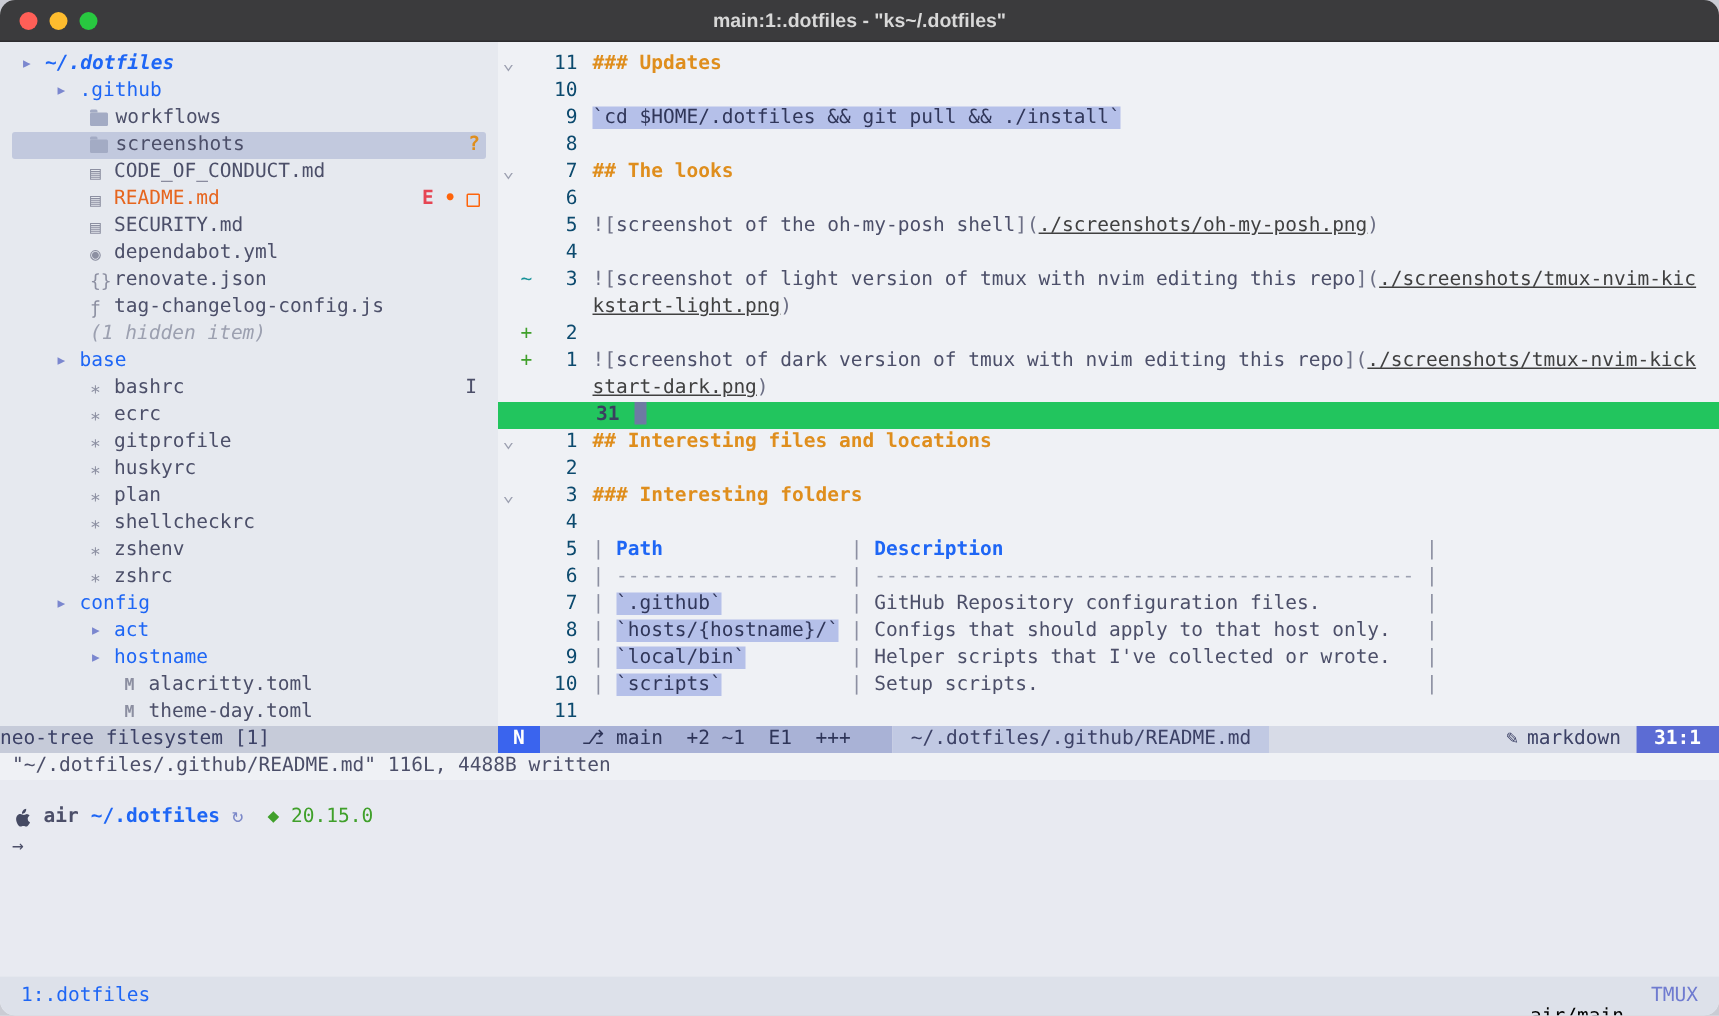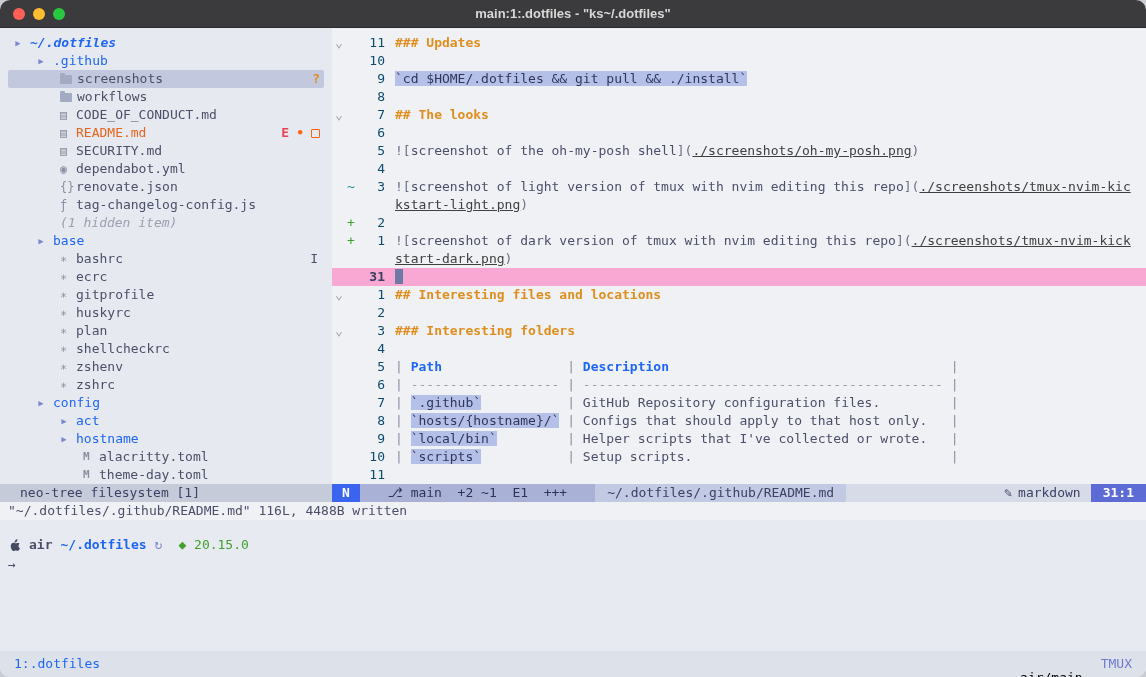--- a/index.html
+++ b/index.html
@@ -36,41 +36,41 @@
   .c-readme{color:#e6651e;}
   .c-hidden{color:#9ca0b0;font-style:italic;}
   .badges{margin-left:auto;display:flex;align-items:center;gap:7px;padding-right:4px;font-weight:bold;}
   .b-untracked{color:#df8e1d;}
   .b-error{color:#e64553;}
   .b-mod{color:#fe640b;}
   .b-square{width:7px;height:7px;border:1.5px solid #fe640b;border-radius:1px;display:inline-block;}
   .ibeam{margin-left:auto;color:#4c4f69;padding-right:6px;}
   
   .erow{display:flex;height:18px;}
-  .erow.cur{background:#f9a8d4;}
+  .erow.cur{background:#22c55e;padding-left:28px;}
   .fold{flex:none;width:12px;padding-left:3px;color:#9ca0b0;}
   .sign{flex:none;width:12px;}
   .sg-add{color:#40a02b;}
   .sg-chg{color:#179299;}
   .num{flex:none;width:26px;text-align:right;color:#0c4a6e;}
   .cur .num{color:#3a4060;font-weight:bold;}
   .etext{flex:1;padding-left:10px;white-space:pre;overflow:hidden;}
   .cursorblock{display:inline-block;width:8px;height:15px;background:#6e7aa3;vertical-align:-3px;}
   .s-t,.s-sp{color:#4c4f69;}
   .s-h{color:#df8e1d;font-weight:bold;}
   .s-p{color:#6c6f85;}
   .s-link{color:#404040;text-decoration:underline;}
   .s-code{background:#b5c0e9;color:#303659;}
   .s-pp{color:#8c8fa1;}
   .s-dash{color:#9ca0b0;}
   .s-th{color:#1e66f5;font-weight:bold;}
   
   .statusline{display:flex;height:18px;line-height:18px;white-space:pre;}
   .seg{flex:none;}
-  .seg-neotree{width:332px;background:#c6cbd9;color:#3c4166;padding-left:20px;box-sizing:border-box;}
+  .seg-neotree{width:332px;background:#c6cbd9;color:#3c4166;padding-left:0;box-sizing:border-box;}
   .seg-mode{background:#3a64ee;color:#ffffff;font-weight:bold;padding:0 10px;}
   .seg-git{background:#a9b2d6;color:#2e3458;padding:0 28px;}
   .seg-file{background:#c1c9e3;color:#3c4166;padding:0 12px;}
   .seg-fill{background:#d7dbe7;flex:1;}
   .seg-ft{background:#d7dbe7;color:#3c4166;padding:0 10px;display:flex;gap:6px;}
   .seg-pos{background:#5c6cd4;color:#ffffff;font-weight:bold;padding:0 12px;}
   
   .msgline{height:18px;line-height:18px;background:#eff1f5;color:#4c4f69;padding-left:8px;white-space:pre;}
   
   .shell{height:131px;background:#e8eaf1;box-sizing:border-box;padding:16px 0 0 8px;}
@@ -100,22 +100,22 @@
       <span class="light yellow"></span>
       <span class="light green"></span>
     </div>
     <div class="title">main:1:.dotfiles - "ks~/.dotfiles"</div>
   </div>
 
   <div class="main">
     <div class="sidebar" id="tree">
         <div class="srow"><span class="indent" style="width: 0px;"></span><span class="arrow">▸</span><span class="slabel c-root">~/.dotfiles</span></div>
         <div class="srow"><span class="indent" style="width: 23px;"></span><span class="arrow">▸</span><span class="slabel c-dir">.github</span></div>
+        <div class="srow"><span class="indent" style="width: 46px;"></span><span class="icon-folder"></span><span class="slabel c-file">workflows</span></div>
         <div class="srow sel"><span class="indent" style="width: 46px;"></span><span class="icon-folder"></span><span class="slabel c-file">screenshots</span><span class="badges"><span class="b-untracked">?</span></span></div>
-        <div class="srow"><span class="indent" style="width: 46px;"></span><span class="icon-folder"></span><span class="slabel c-file">workflows</span></div>
         <div class="srow"><span class="indent" style="width: 46px;"></span><span class="fi fi-doc">▤</span><span class="slabel c-file">CODE_OF_CONDUCT.md</span></div>
         <div class="srow"><span class="indent" style="width: 46px;"></span><span class="fi fi-doc">▤</span><span class="slabel c-readme">README.md</span><span class="badges"><span class="b-error">E</span><span class="b-mod">•</span><span class="b-square"></span></span></div>
         <div class="srow"><span class="indent" style="width: 46px;"></span><span class="fi fi-doc">▤</span><span class="slabel c-file">SECURITY.md</span></div>
         <div class="srow"><span class="indent" style="width: 46px;"></span><span class="fi fi-dot">◉</span><span class="slabel c-file">dependabot.yml</span></div>
         <div class="srow"><span class="indent" style="width: 46px;"></span><span class="fi fi-braces">{}</span><span class="slabel c-file">renovate.json</span></div>
         <div class="srow"><span class="indent" style="width: 46px;"></span><span class="fi fi-js">ƒ</span><span class="slabel c-file">tag-changelog-config.js</span></div>
         <div class="srow"><span class="indent" style="width: 46px;"></span><span class="slabel c-hidden">(1 hidden item)</span></div>
         <div class="srow"><span class="indent" style="width: 23px;"></span><span class="arrow">▸</span><span class="slabel c-dir">base</span></div>
         <div class="srow"><span class="indent" style="width: 46px;"></span><span class="fi fi-star">∗</span><span class="slabel c-file">bashrc</span><span class="ibeam">I</span></div>
         <div class="srow"><span class="indent" style="width: 46px;"></span><span class="fi fi-star">∗</span><span class="slabel c-file">ecrc</span></div>

